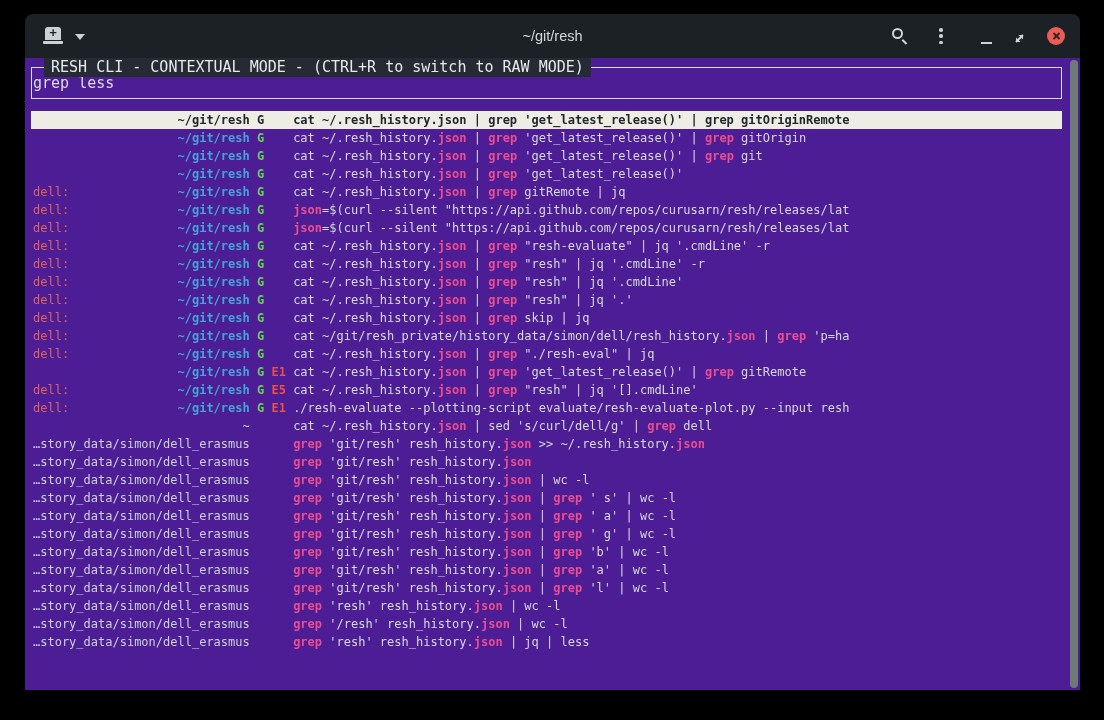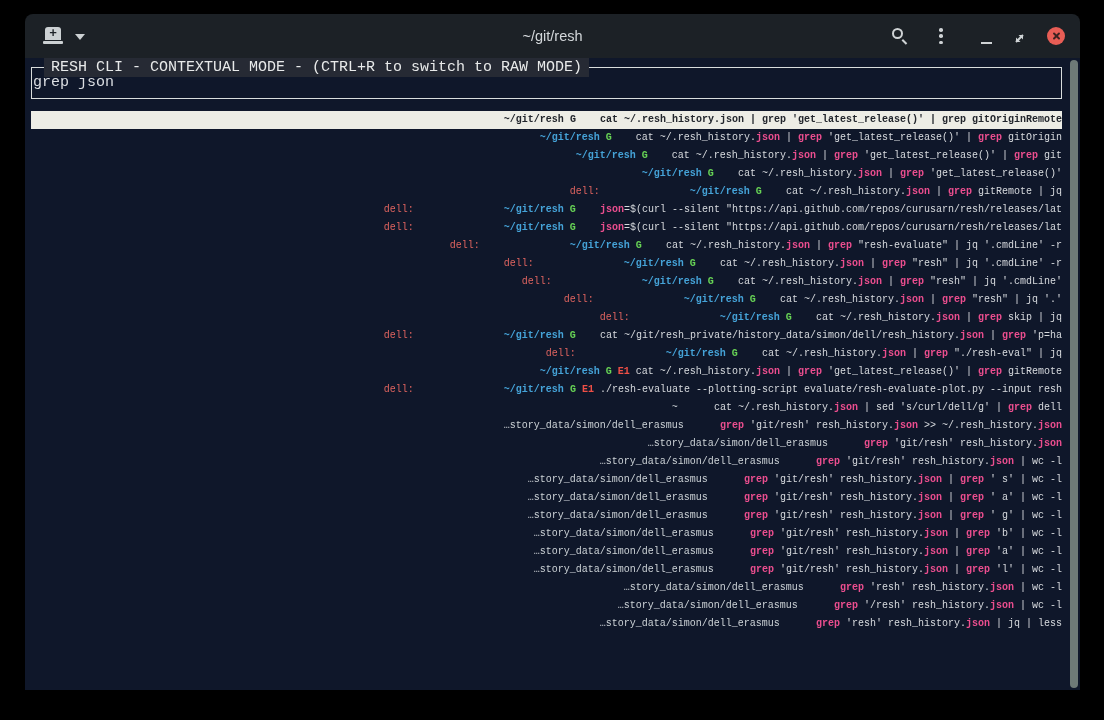--- a/index.html
+++ b/index.html
@@ -32,33 +32,33 @@
   .tb-min { position:absolute; left:956px; top:28px; width:11px; height:2px; background:#cfd3d5; }
   .tb-restore { position:absolute; left:988px; top:16px; width:13px; height:13px; }
   .tb-close { position:absolute; left:1022px; top:13px; width:18px; height:18px;
               background:#e85d55; border-radius:50%; }
   .tb-close i { position:absolute; left:4.5px; top:8px; width:9px; height:2px;
                 background:#3c2220; border-radius:1px; }
   .tb-close i:first-child { transform:rotate(45deg); }
   .tb-close i:last-child  { transform:rotate(-45deg); }
 
   
-  .term { position:absolute; top:44px; left:0; right:0; bottom:0; background:#0f172a;font-family:Liberation Mono, monospace; }
+  .term { position:absolute; top:44px; left:0; right:0; bottom:0; background:#4c1d95; }
 
   .querybox { position:absolute; left:6px; top:9px; width:1031px; height:32px;
               border:1px solid #d9dddd; }
   .querybox .boxlabel { position:absolute; top:-10px; left:12px; padding:0 7px;
                         background:#262a34; color:#e8eaea; font-size:15px; line-height:19px;
                         white-space:pre; }
   .querybox .query { padding:6px 0 0 1px; color:#dbdee2; font-size:15px; line-height:18px;
                      white-space:pre; }
 
   .rows { position:absolute; top:53px; left:6px; width:1031px; }
-  .row { height:18px; line-height:18px; font-size:10px; white-space:pre;
-         padding-left:2px; color:#d7dade;text-align:right; }
+  .row { height:18px; line-height:18px; font-size:12px; white-space:pre;
+         padding-left:2px; color:#d7dade; }
   .row span { color:inherit; }
   .row .host     { color:#de635f;margin-top:48px; }
   .row .dir-cyan { color:#45a3d8; font-weight:700; }
   .row .dir-dim  { color:#ccd2d6; }
   .row .gflag    { color:#67d355; font-weight:700; }
   .row .eflag    { color:#ef4f46; font-weight:700; }
   .row .hl       { color:#ec4e8f; font-weight:700; }
   .row.selected  { background:#edede5; color:#22262c; font-weight:700; }
   .row.selected .host, .row.selected .dir-cyan, .row.selected .dir-dim,
   .row.selected .gflag, .row.selected .eflag, .row.selected .hl { color:#22262c; }
@@ -97,38 +97,39 @@
     </div>
     <div class="tb-close">
         <i></i>
         <i></i>
       </div>
   </div>
 
   <div class="term">
     <div class="querybox">
       <span class="boxlabel">RESH CLI - CONTEXTUAL MODE - (CTRL+R to switch to RAW MODE)</span>
-      <div class="query">grep json</div>
+      <div class="query">grep less</div>
     </div>
     <div class="rows">
         <div class="row selected"><span class="host"></span><span>                    </span><span class="dir-cyan">~/git/resh</span><span class="gflag"> G</span><span class="eflag">   </span><span> </span><span class="cmd">cat ~/.resh_history.json | grep 'get_latest_release()' | grep gitOriginRemote</span></div>
         <div class="row"><span class="host"></span><span>                    </span><span class="dir-cyan">~/git/resh</span><span class="gflag"> G</span><span class="eflag">   </span><span> </span><span class="cmd">cat ~/.resh_history.</span><span class="hl">json</span><span class="cmd"> | </span><span class="hl">grep</span><span class="cmd"> 'get_latest_release()' | </span><span class="hl">grep</span><span class="cmd"> gitOrigin</span></div>
         <div class="row"><span class="host"></span><span>                    </span><span class="dir-cyan">~/git/resh</span><span class="gflag"> G</span><span class="eflag">   </span><span> </span><span class="cmd">cat ~/.resh_history.</span><span class="hl">json</span><span class="cmd"> | </span><span class="hl">grep</span><span class="cmd"> 'get_latest_release()' | </span><span class="hl">grep</span><span class="cmd"> git</span></div>
         <div class="row"><span class="host"></span><span>                    </span><span class="dir-cyan">~/git/resh</span><span class="gflag"> G</span><span class="eflag">   </span><span> </span><span class="cmd">cat ~/.resh_history.</span><span class="hl">json</span><span class="cmd"> | </span><span class="hl">grep</span><span class="cmd"> 'get_latest_release()'</span></div>
         <div class="row"><span class="host">dell:</span><span>               </span><span class="dir-cyan">~/git/resh</span><span class="gflag"> G</span><span class="eflag">   </span><span> </span><span class="cmd">cat ~/.resh_history.</span><span class="hl">json</span><span class="cmd"> | </span><span class="hl">grep</span><span class="cmd"> gitRemote | jq</span></div>
         <div class="row"><span class="host">dell:</span><span>               </span><span class="dir-cyan">~/git/resh</span><span class="gflag"> G</span><span class="eflag">   </span><span> </span><span class="hl">json</span><span class="cmd">=$(curl --silent "https://api.github.com/repos/curusarn/resh/releases/lat</span></div>
         <div class="row"><span class="host">dell:</span><span>               </span><span class="dir-cyan">~/git/resh</span><span class="gflag"> G</span><span class="eflag">   </span><span> </span><span class="hl">json</span><span class="cmd">=$(curl --silent "https://api.github.com/repos/curusarn/resh/releases/lat</span></div>
         <div class="row"><span class="host">dell:</span><span>               </span><span class="dir-cyan">~/git/resh</span><span class="gflag"> G</span><span class="eflag">   </span><span> </span><span class="cmd">cat ~/.resh_history.</span><span class="hl">json</span><span class="cmd"> | </span><span class="hl">grep</span><span class="cmd"> "resh-evaluate" | jq '.cmdLine' -r</span></div>
         <div class="row"><span class="host">dell:</span><span>               </span><span class="dir-cyan">~/git/resh</span><span class="gflag"> G</span><span class="eflag">   </span><span> </span><span class="cmd">cat ~/.resh_history.</span><span class="hl">json</span><span class="cmd"> | </span><span class="hl">grep</span><span class="cmd"> "resh" | jq '.cmdLine' -r</span></div>
         <div class="row"><span class="host">dell:</span><span>               </span><span class="dir-cyan">~/git/resh</span><span class="gflag"> G</span><span class="eflag">   </span><span> </span><span class="cmd">cat ~/.resh_history.</span><span class="hl">json</span><span class="cmd"> | </span><span class="hl">grep</span><span class="cmd"> "resh" | jq '.cmdLine'</span></div>
         <div class="row"><span class="host">dell:</span><span>               </span><span class="dir-cyan">~/git/resh</span><span class="gflag"> G</span><span class="eflag">   </span><span> </span><span class="cmd">cat ~/.resh_history.</span><span class="hl">json</span><span class="cmd"> | </span><span class="hl">grep</span><span class="cmd"> "resh" | jq '.'</span></div>
         <div class="row"><span class="host">dell:</span><span>               </span><span class="dir-cyan">~/git/resh</span><span class="gflag"> G</span><span class="eflag">   </span><span> </span><span class="cmd">cat ~/.resh_history.</span><span class="hl">json</span><span class="cmd"> | </span><span class="hl">grep</span><span class="cmd"> skip | jq</span></div>
         <div class="row"><span class="host">dell:</span><span>               </span><span class="dir-cyan">~/git/resh</span><span class="gflag"> G</span><span class="eflag">   </span><span> </span><span class="cmd">cat ~/git/resh_private/history_data/simon/dell/resh_history.</span><span class="hl">json</span><span class="cmd"> | </span><span class="hl">grep</span><span class="cmd"> 'p=ha</span></div>
         <div class="row"><span class="host">dell:</span><span>               </span><span class="dir-cyan">~/git/resh</span><span class="gflag"> G</span><span class="eflag">   </span><span> </span><span class="cmd">cat ~/.resh_history.</span><span class="hl">json</span><span class="cmd"> | </span><span class="hl">grep</span><span class="cmd"> "./resh-eval" | jq</span></div>
         <div class="row"><span class="host"></span><span>                    </span><span class="dir-cyan">~/git/resh</span><span class="gflag"> G</span><span class="eflag"> E1</span><span> </span><span class="cmd">cat ~/.resh_history.</span><span class="hl">json</span><span class="cmd"> | </span><span class="hl">grep</span><span class="cmd"> 'get_latest_release()' | </span><span class="hl">grep</span><span class="cmd"> gitRemote</span></div>
+        <div class="row"><span class="host">dell:</span><span>               </span><span class="dir-cyan">~/git/resh</span><span class="gflag"> G</span><span class="eflag"> E5</span><span> </span><span class="cmd">cat ~/.resh_history.</span><span class="hl">json</span><span class="cmd"> | </span><span class="hl">grep</span><span class="cmd"> "resh" | jq '[].cmdLine'</span></div>
         <div class="row"><span class="host">dell:</span><span>               </span><span class="dir-cyan">~/git/resh</span><span class="gflag"> G</span><span class="eflag"> E1</span><span> </span><span class="cmd">./resh-evaluate --plotting-script evaluate/resh-evaluate-plot.py --input resh</span></div>
         <div class="row"><span class="host"></span><span>                             </span><span class="dir-dim">~</span><span class="gflag">  </span><span class="eflag">   </span><span> </span><span class="cmd">cat ~/.resh_history.</span><span class="hl">json</span><span class="cmd"> | sed 's/curl/dell/g' | </span><span class="hl">grep</span><span class="cmd"> dell</span></div>
         <div class="row"><span class="host"></span><span></span><span class="dir-dim">…story_data/simon/dell_erasmus</span><span class="gflag">  </span><span class="eflag">   </span><span> </span><span class="hl">grep</span><span class="cmd"> 'git/resh' resh_history.</span><span class="hl">json</span><span class="cmd"> &gt;&gt; ~/.resh_history.</span><span class="hl">json</span></div>
         <div class="row"><span class="host"></span><span></span><span class="dir-dim">…story_data/simon/dell_erasmus</span><span class="gflag">  </span><span class="eflag">   </span><span> </span><span class="hl">grep</span><span class="cmd"> 'git/resh' resh_history.</span><span class="hl">json</span></div>
         <div class="row"><span class="host"></span><span></span><span class="dir-dim">…story_data/simon/dell_erasmus</span><span class="gflag">  </span><span class="eflag">   </span><span> </span><span class="hl">grep</span><span class="cmd"> 'git/resh' resh_history.</span><span class="hl">json</span><span class="cmd"> | wc -l</span></div>
         <div class="row"><span class="host"></span><span></span><span class="dir-dim">…story_data/simon/dell_erasmus</span><span class="gflag">  </span><span class="eflag">   </span><span> </span><span class="hl">grep</span><span class="cmd"> 'git/resh' resh_history.</span><span class="hl">json</span><span class="cmd"> | </span><span class="hl">grep</span><span class="cmd"> ' s' | wc -l</span></div>
         <div class="row"><span class="host"></span><span></span><span class="dir-dim">…story_data/simon/dell_erasmus</span><span class="gflag">  </span><span class="eflag">   </span><span> </span><span class="hl">grep</span><span class="cmd"> 'git/resh' resh_history.</span><span class="hl">json</span><span class="cmd"> | </span><span class="hl">grep</span><span class="cmd"> ' a' | wc -l</span></div>
         <div class="row"><span class="host"></span><span></span><span class="dir-dim">…story_data/simon/dell_erasmus</span><span class="gflag">  </span><span class="eflag">   </span><span> </span><span class="hl">grep</span><span class="cmd"> 'git/resh' resh_history.</span><span class="hl">json</span><span class="cmd"> | </span><span class="hl">grep</span><span class="cmd"> ' g' | wc -l</span></div>
         <div class="row"><span class="host"></span><span></span><span class="dir-dim">…story_data/simon/dell_erasmus</span><span class="gflag">  </span><span class="eflag">   </span><span> </span><span class="hl">grep</span><span class="cmd"> 'git/resh' resh_history.</span><span class="hl">json</span><span class="cmd"> | </span><span class="hl">grep</span><span class="cmd"> 'b' | wc -l</span></div>
         <div class="row"><span class="host"></span><span></span><span class="dir-dim">…story_data/simon/dell_erasmus</span><span class="gflag">  </span><span class="eflag">   </span><span> </span><span class="hl">grep</span><span class="cmd"> 'git/resh' resh_history.</span><span class="hl">json</span><span class="cmd"> | </span><span class="hl">grep</span><span class="cmd"> 'a' | wc -l</span></div>

